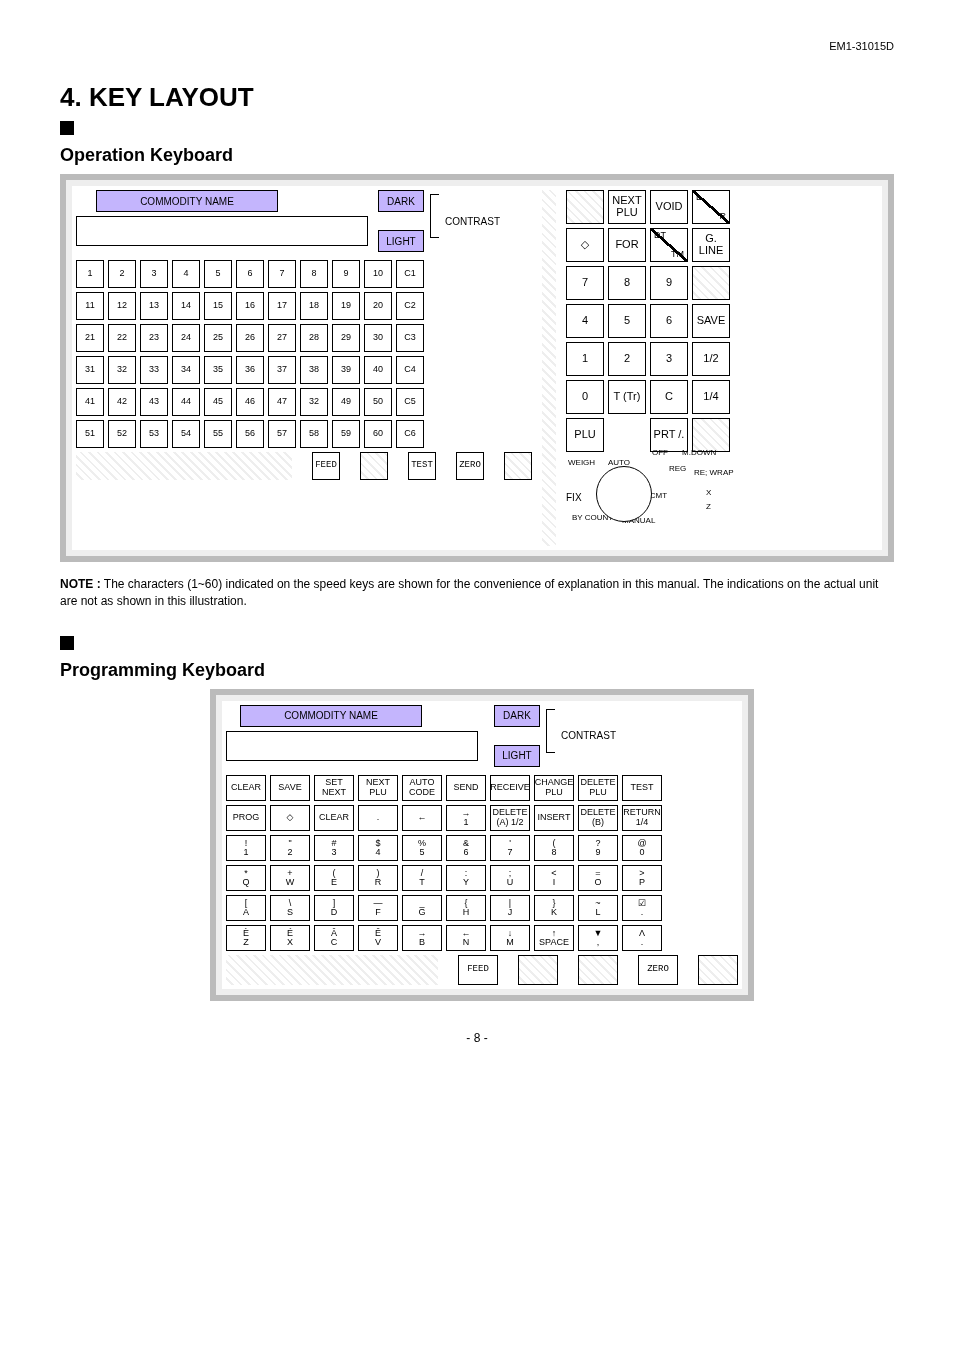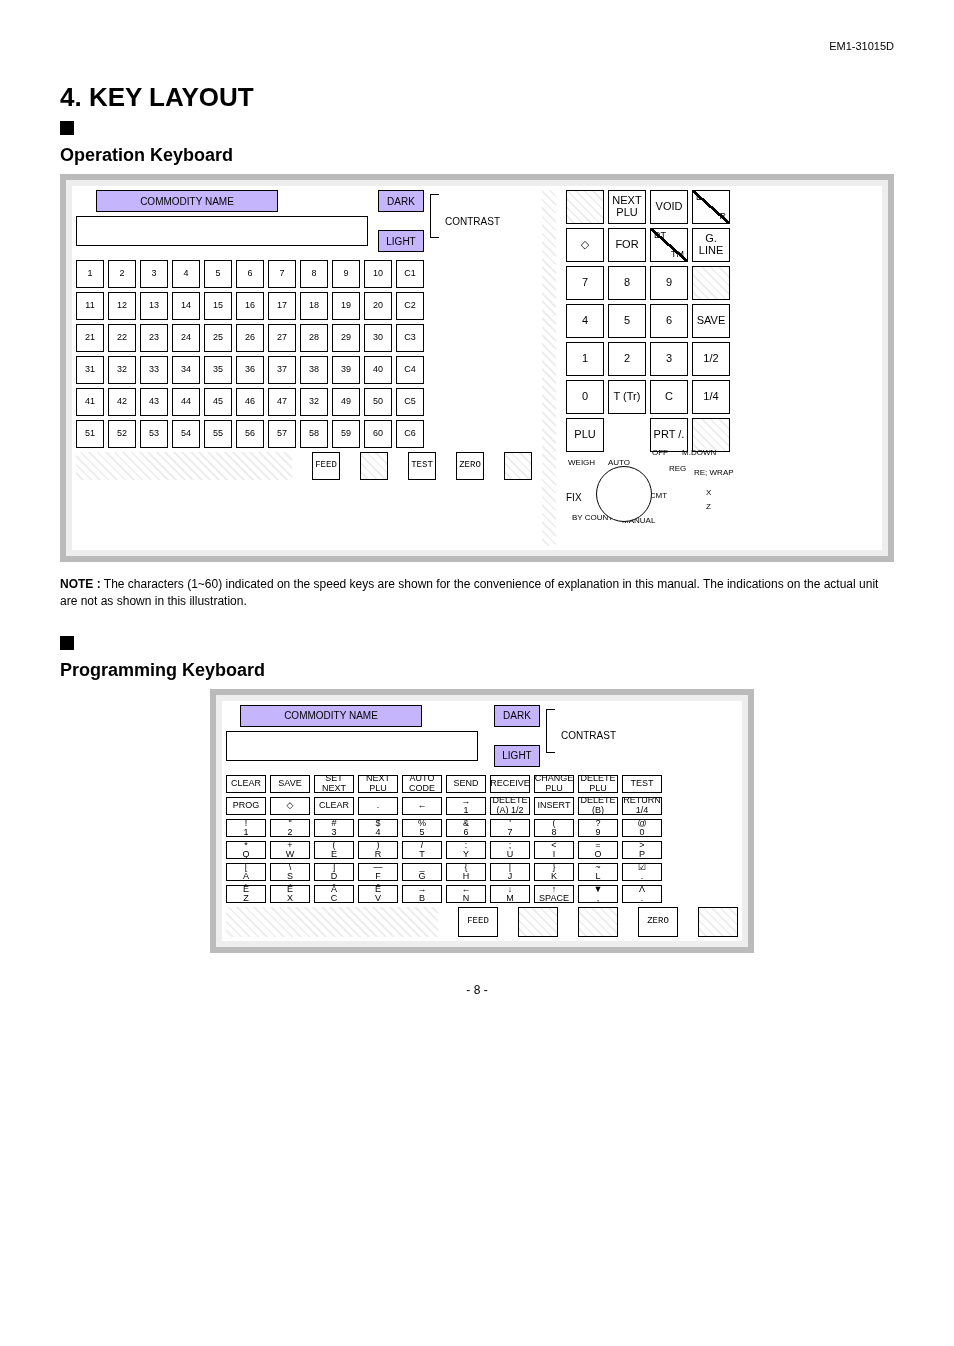--- a/index.html
+++ b/index.html
@@ -46,21 +46,21 @@
     display: flex; align-items: center; justify-content: center;
     box-sizing: border-box;
     padding:1px;
   }
   .key.k28 { width: 28px; height: 28px; }
   .key.wide2 { width: 64px; }
   .key.med { width: 38px; height: 34px; font-size: 11px;}
   .grid-speed { display:grid; grid-template-columns: repeat(11, 28px); gap:4px; }
   .grid-right  { display:grid; grid-template-columns: repeat(4, 38px); gap:4px; }
   .grid-prog   { display:grid; grid-template-columns: repeat(10, 40px); gap:4px; }
-  .grid-prog .key { width:40px; height:18px; font-size:9px;}
+  .grid-prog .key { width:40px; height:26px; font-size:9px;}
 
   .note { font-size: 12px; margin: 10px 0 26px; line-height:1.4; }
   .note b { font-weight: bold; }
 
   .dial {
     border:1.5px solid #000; border-radius:50%; width:70px; height:70px;
     position:relative; font-size:8px; background:#fff;
     margin: 2px 4px 0 4px;
   }
 

